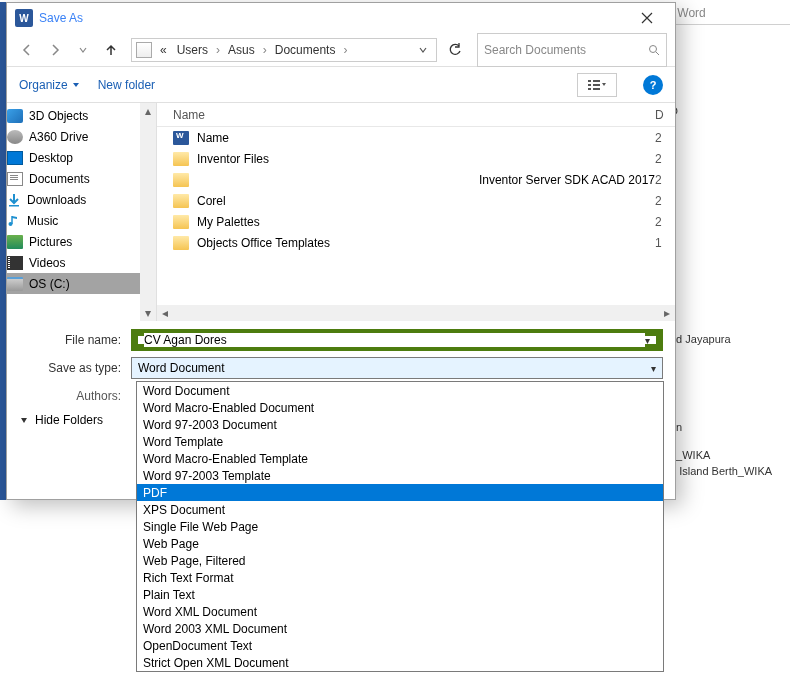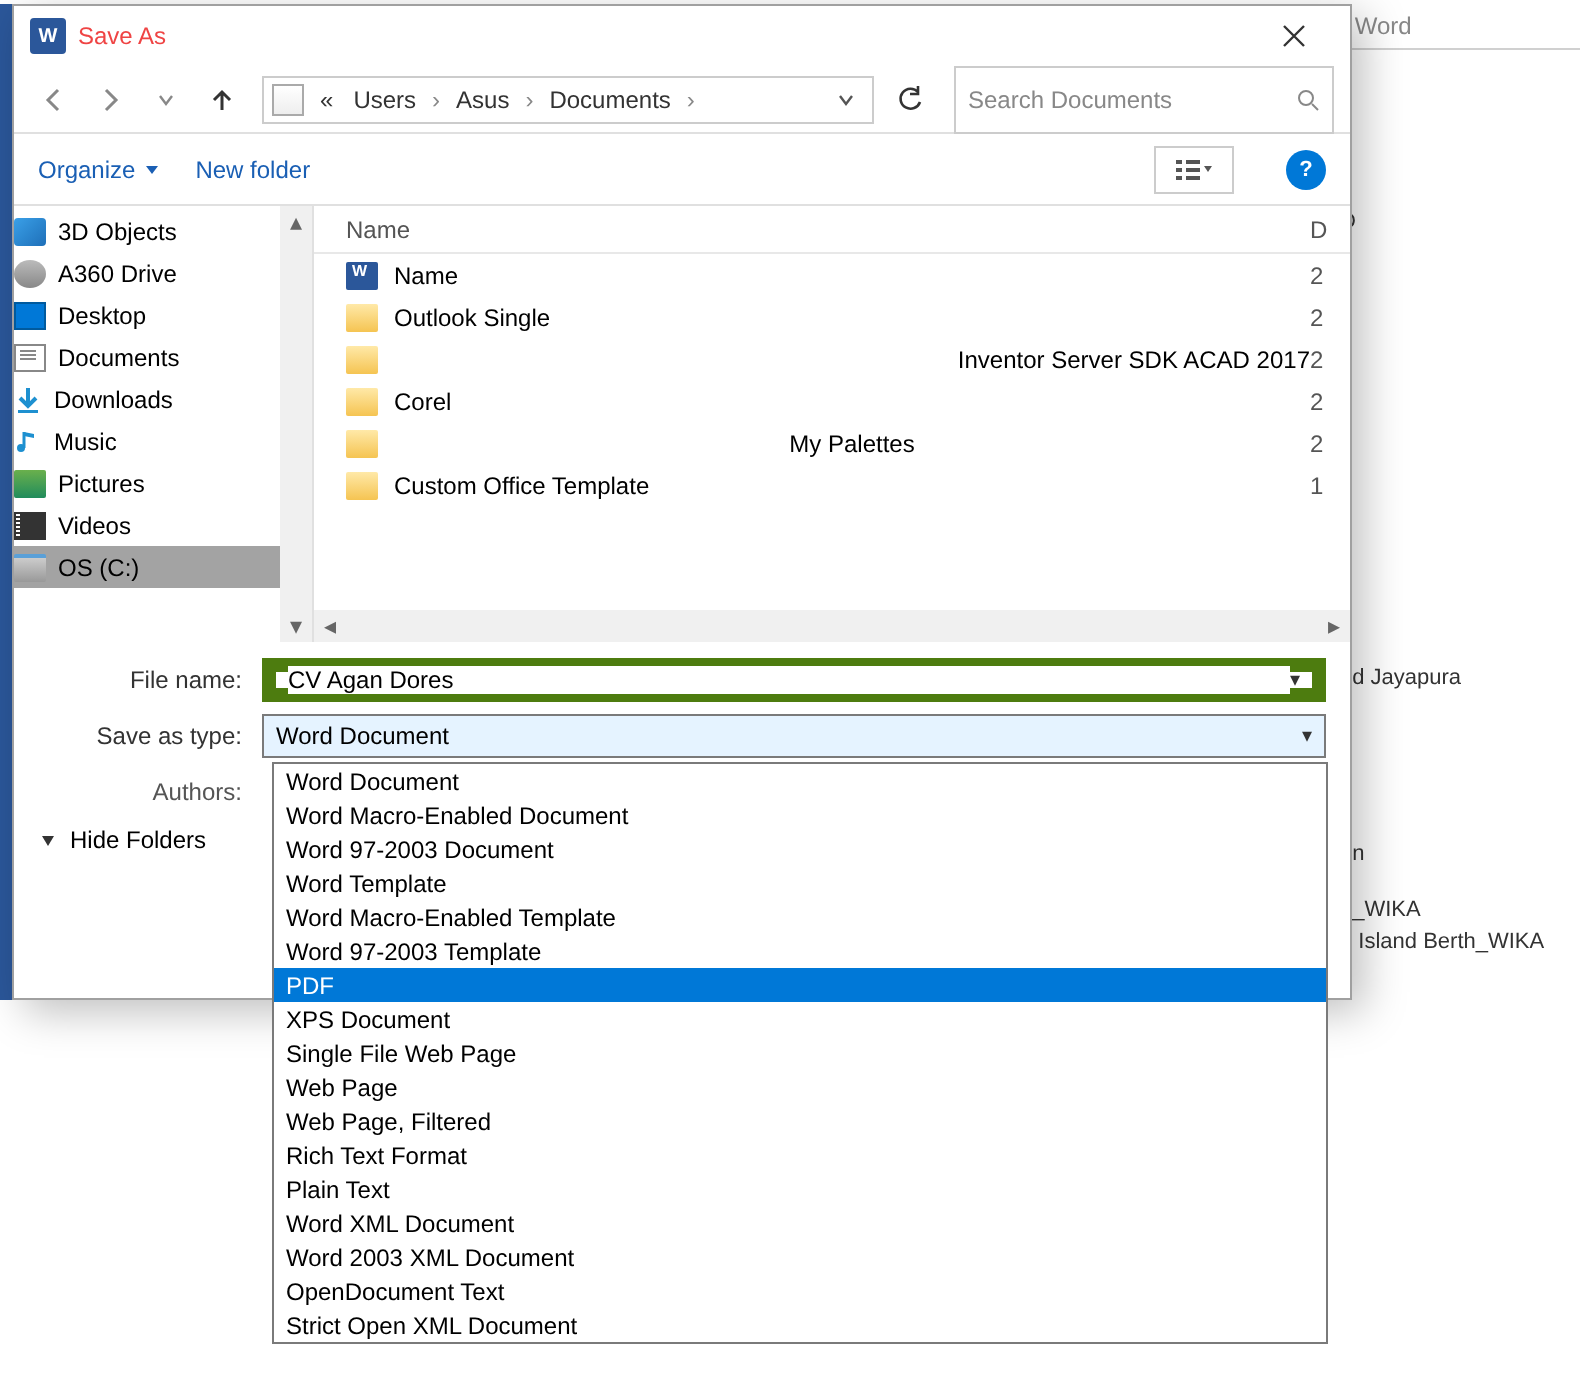--- a/index.html
+++ b/index.html
@@ -8,21 +8,21 @@
 .word-bg { position: absolute; right: 0; top: 0; width: 120px; height: 697px; background: #fff; }
 .word-bg .title-frag { position: absolute; top: 6px; left: 0; color: #888; }
 .word-bg .doc-area { position: absolute; top: 24px; left: 0; width: 120px; height: 673px; background: #fff; border-top: 1px solid #d0d0d0; }
 .word-bg .snippet { position: absolute; color: #333; font-size: 11px; white-space: nowrap; }
 
 .dialog { position: absolute; left: 6px; top: 2px; width: 670px; height: 498px; background: #fff; border: 1px solid #a0a0a0; box-shadow: 6px 6px 20px rgba(0,0,0,0.25); }
 .far-left { position: absolute; left: 0; top: 2px; width: 6px; height: 498px; background: #2b579a; }
 
 .titlebar { height: 30px; display: flex; align-items: center; padding: 0 8px; }
 .word-icon { width: 18px; height: 18px; background: #2b579a; color: #fff; display: inline-flex; align-items: center; justify-content: center; font-size: 10px; font-weight: bold; border-radius: 2px; margin-right: 6px; }
-.titlebar .title { flex: 1; color: #ef4444; }
+.titlebar .title { flex: 1; color: #3b82f6; }
 .close-btn { width: 40px; height: 28px; display: flex; align-items: center; justify-content: center; font-size: 16px; color: #333; cursor: pointer; }
 
 .navbar { height: 34px; display: flex; align-items: center; padding: 0 8px; gap: 4px; border-bottom: 1px solid #e0e0e0; }
 .nav-btn { width: 24px; height: 24px; display: flex; align-items: center; justify-content: center; color: #888; cursor: pointer; }
 .nav-btn.enabled { color: #333; }
 .addr-container { border: 1px solid #ccc; display: flex; align-items: center; height: 24px; padding: 0 4px; flex: 1; margin-left: 4px; }
 .addr-icon { width: 16px; height: 16px; background: linear-gradient(#fff,#eee); border: 1px solid #aaa; margin-right: 4px; }
 .breadcrumb { display: flex; align-items: center; gap: 2px; color: #333; flex: 1; }
 .breadcrumb .sep { color: #888; padding: 0 2px; }
 .breadcrumb .crumb { padding: 2px 4px; cursor: pointer; }
@@ -273,41 +273,41 @@
         <span class="col-d">D</span>
       </div>
       <div id="file-rows">
           <div class="file-row">
             <span class="ficon word"></span>
             <span style="flex: 1 1 0%;">Name</span>
             <span class="fval">2</span>
           </div>
           <div class="file-row">
             <span class="ficon folder"></span>
-            <span style="flex: 1 1 0%;">Outlook Single</span>
+            <span style="flex: 1 1 0%;">Inventor Files</span>
             <span class="fval">2</span>
           </div>
           <div class="file-row">
             <span class="ficon folder"></span>
             <span style="flex: 1 1 0%; text-align: right;">Inventor Server SDK ACAD 2017</span>
             <span class="fval">2</span>
           </div>
           <div class="file-row">
             <span class="ficon folder"></span>
             <span style="flex: 1 1 0%;">Corel</span>
             <span class="fval">2</span>
           </div>
           <div class="file-row">
             <span class="ficon folder"></span>
-            <span style="flex: 1 1 0%; text-align: center;">My Palettes</span>
-            <span class="fval">2</span>
-          </div>
-          <div class="file-row">
-            <span class="ficon folder"></span>
-            <span style="flex: 1 1 0%;">Custom Office Template</span>
+            <span style="flex: 1 1 0%;">My Palettes</span>
+            <span class="fval">2</span>
+          </div>
+          <div class="file-row">
+            <span class="ficon folder"></span>
+            <span style="flex: 1 1 0%;">Objects Office Templates</span>
             <span class="fval">1</span>
           </div>
         </div>
       <div class="filelist-hscroll">
         <div class="harrow">◂</div>
         <div class="htrack"></div>
         <div class="harrow">▸</div>
       </div>
     </div>
   </div>

